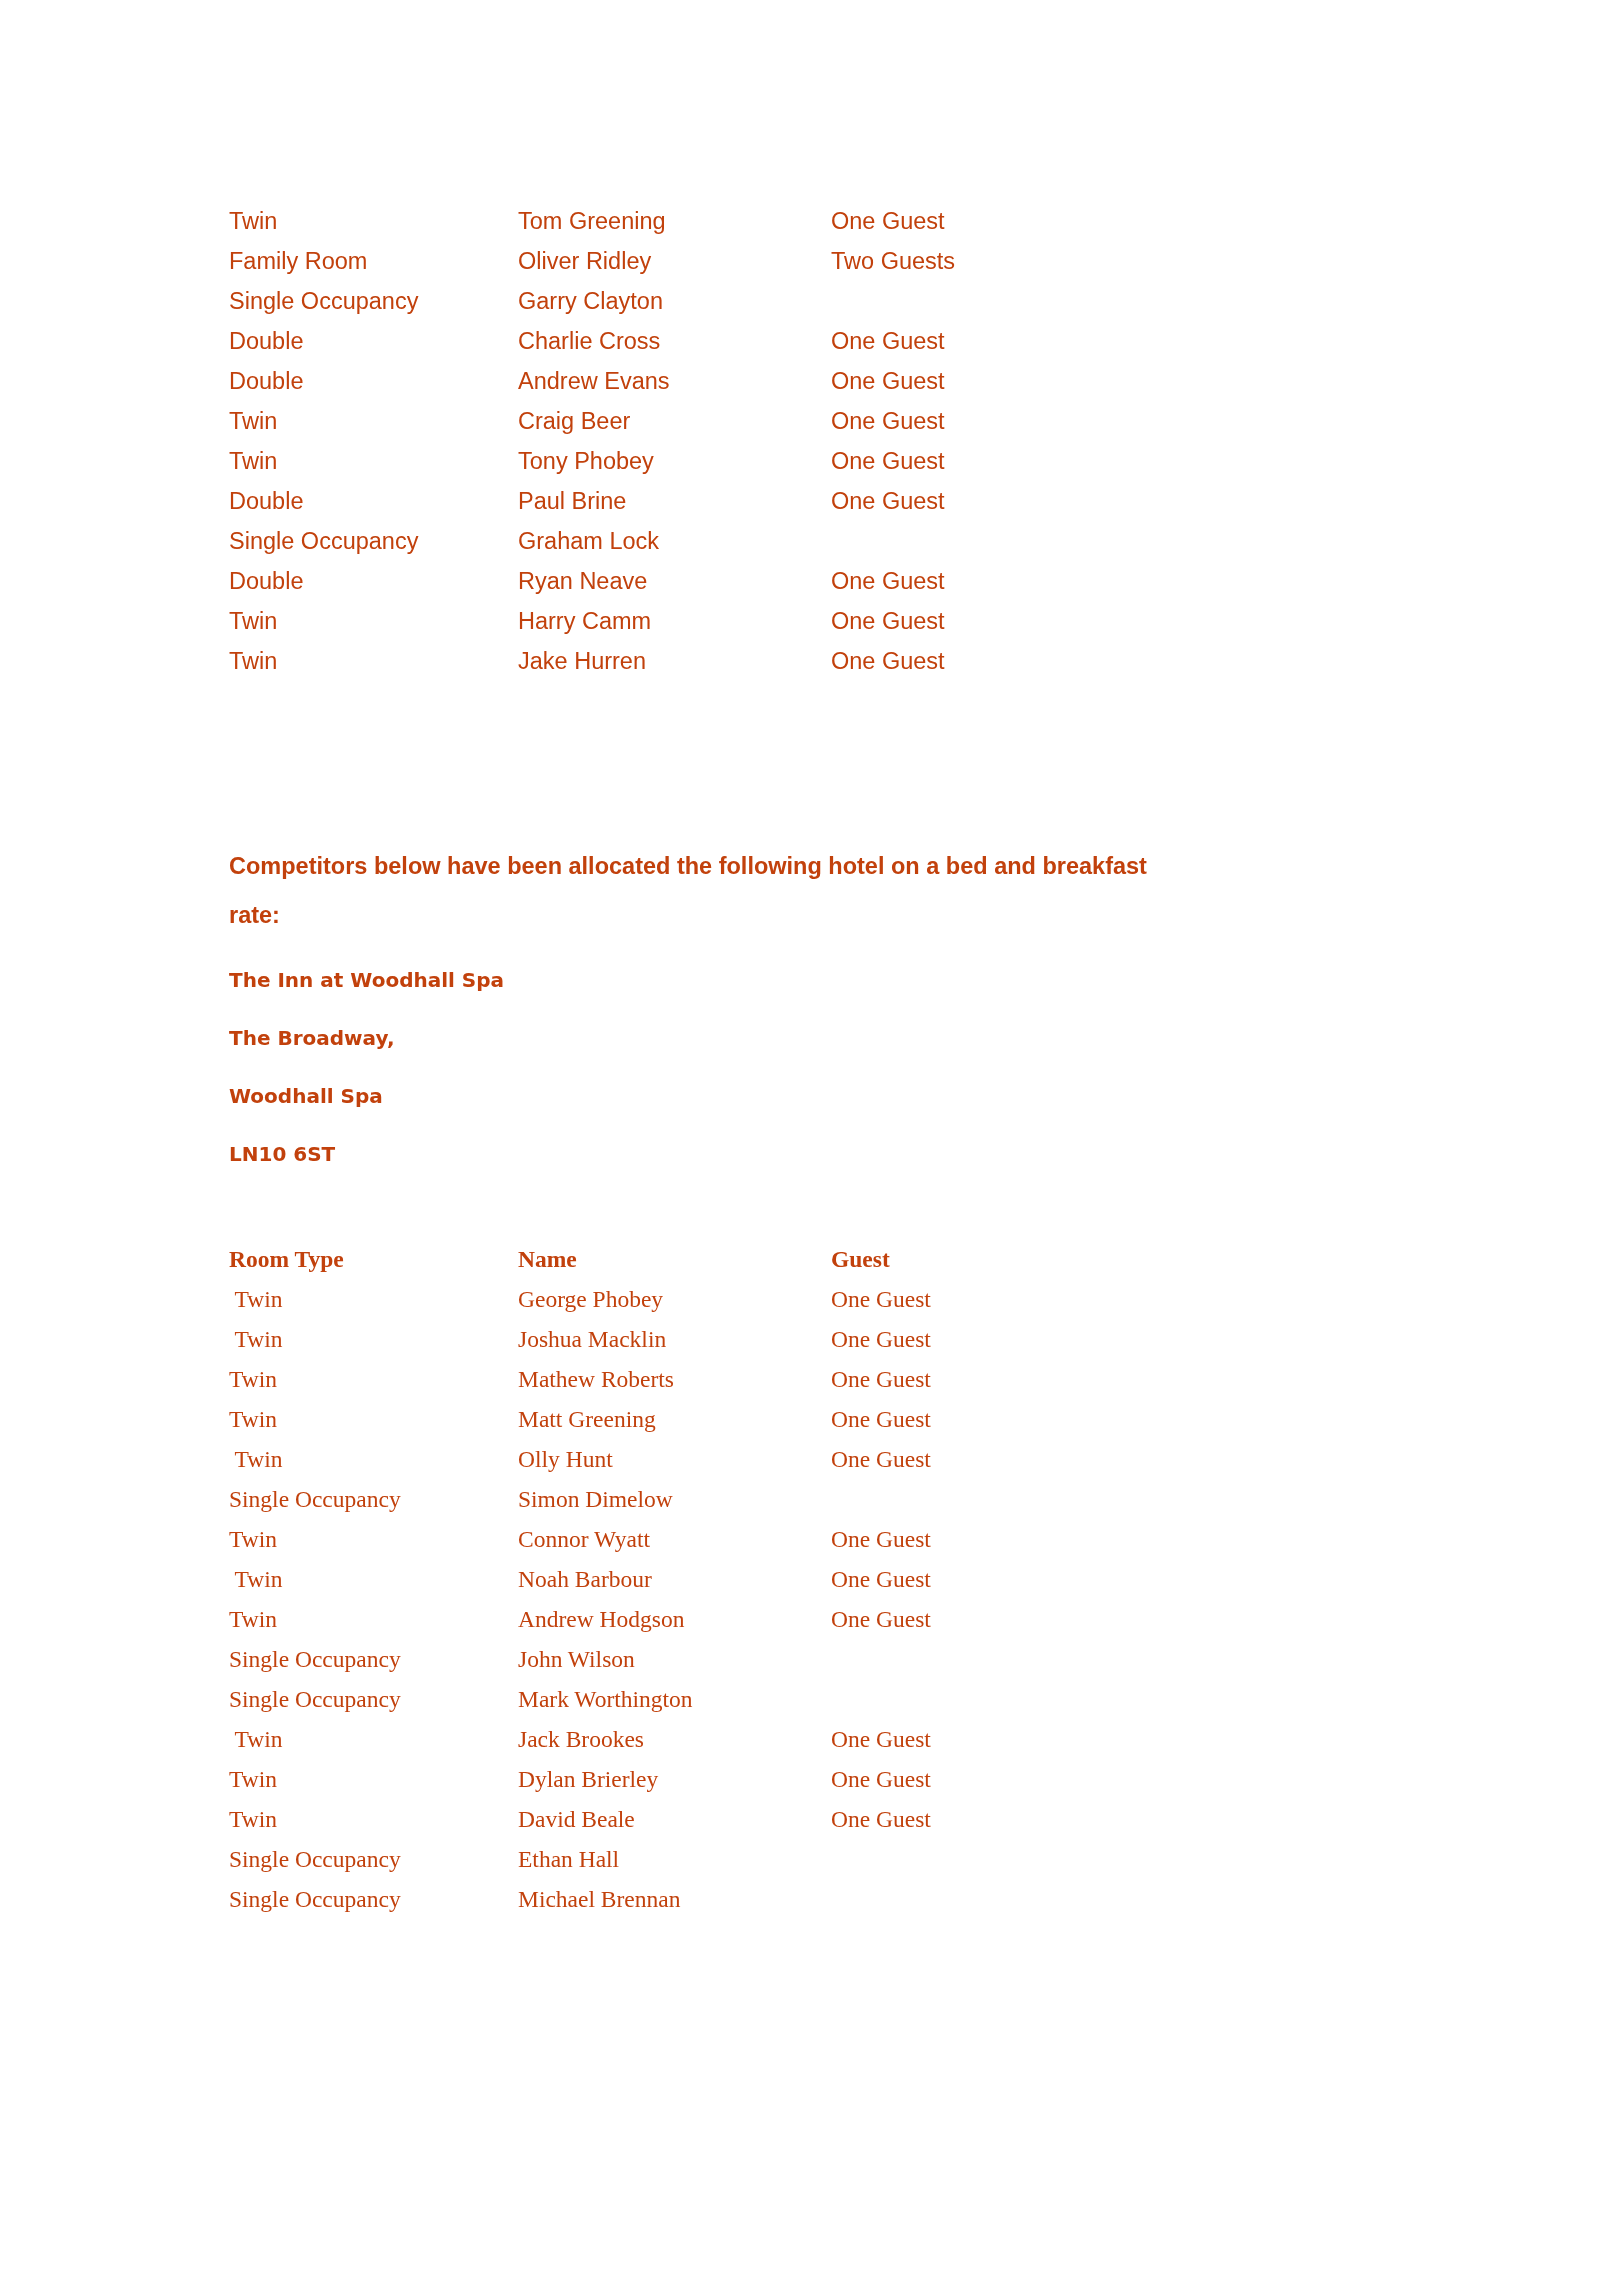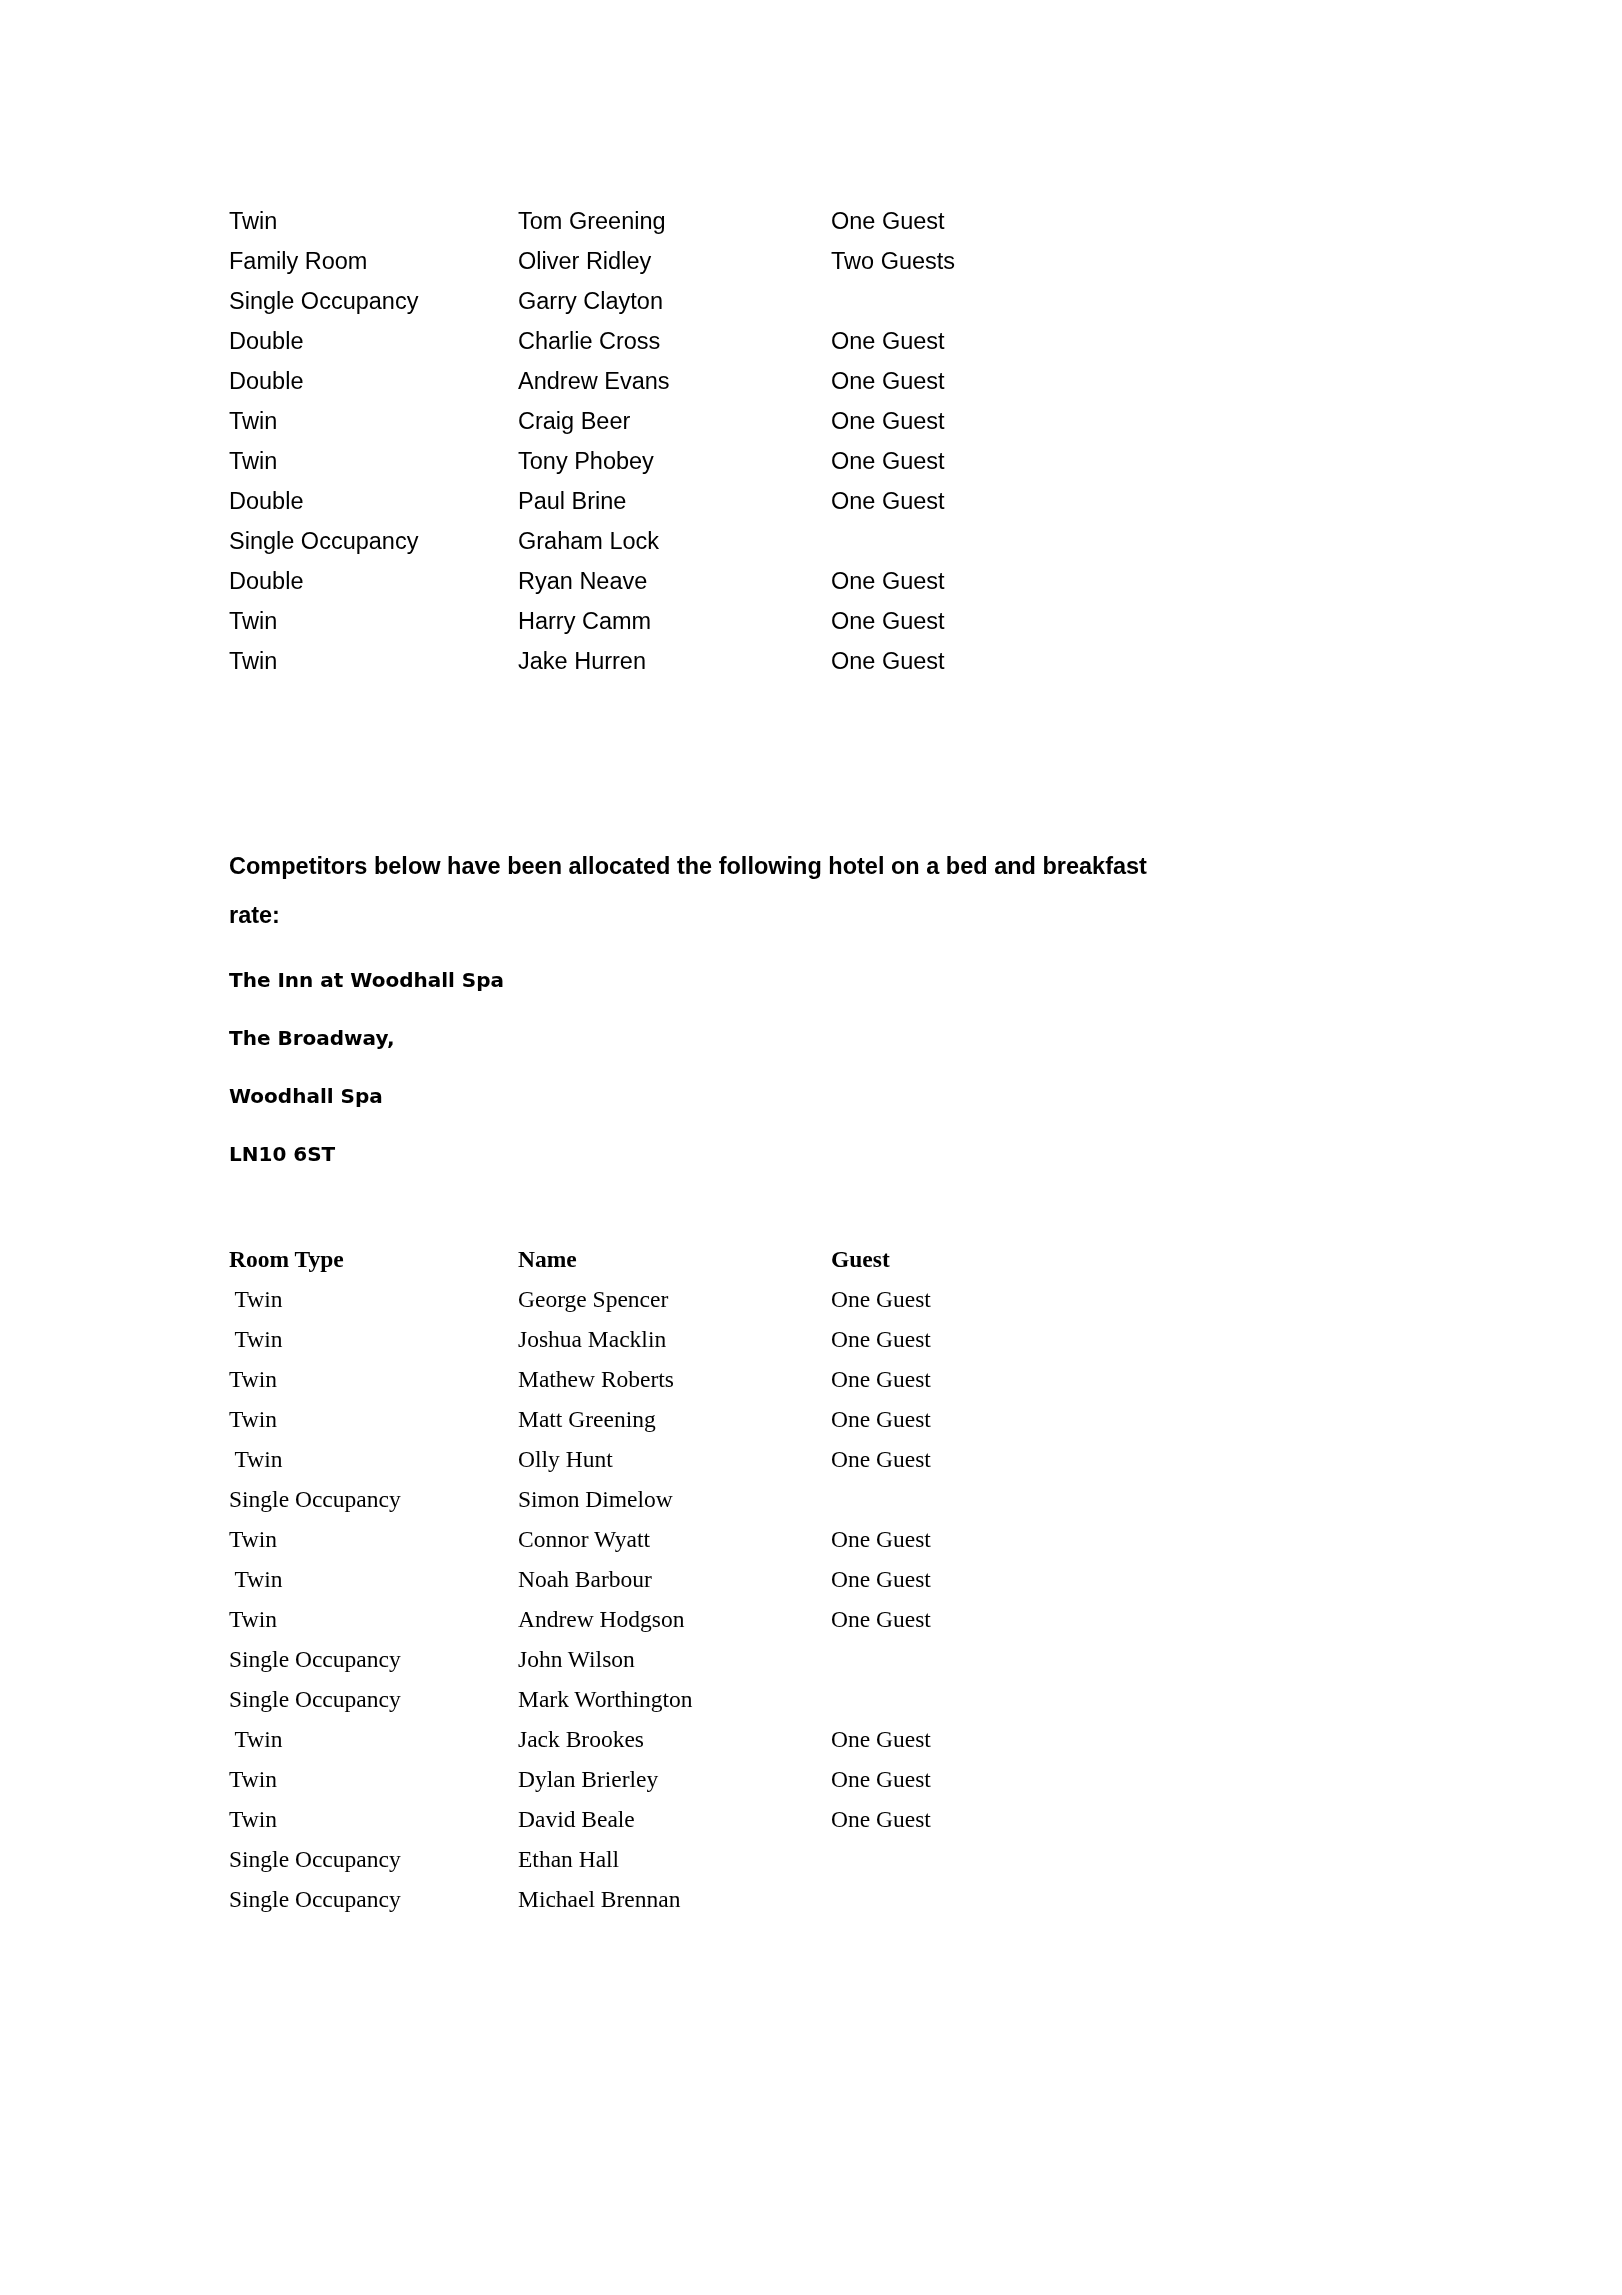--- a/index.html
+++ b/index.html
@@ -6,21 +6,21 @@
     margin: 0;
     padding: 0;
     background: #ffffff;
   }
   .page {
     position: relative;
     width: 1623px;
     height: 2295px;
     background: #ffffff;
     font-family: "Liberation Sans", sans-serif;
-    color: #000000;
+    color: #c2410c;
     overflow: hidden;
   }
 
   
   .alloc-table {
     position: absolute;
     left: 229px;
   }
   .alloc-row {
     display: grid;
@@ -157,21 +157,21 @@
 
   <div class="alloc-table block-main-table">
     <div class="alloc-row header">
       <span>Room Type</span>
       <span>Name</span>
       <span>Guest</span>
     </div>
 
       <div class="alloc-row">
         <span> Twin</span>
-        <span>George Spencer</span>
+        <span>George Phobey</span>
         <span>One Guest</span>
       </div>
 
       <div class="alloc-row">
         <span> Twin</span>
         <span>Joshua Macklin</span>
         <span>One Guest</span>
       </div>
 
       <div class="alloc-row">

